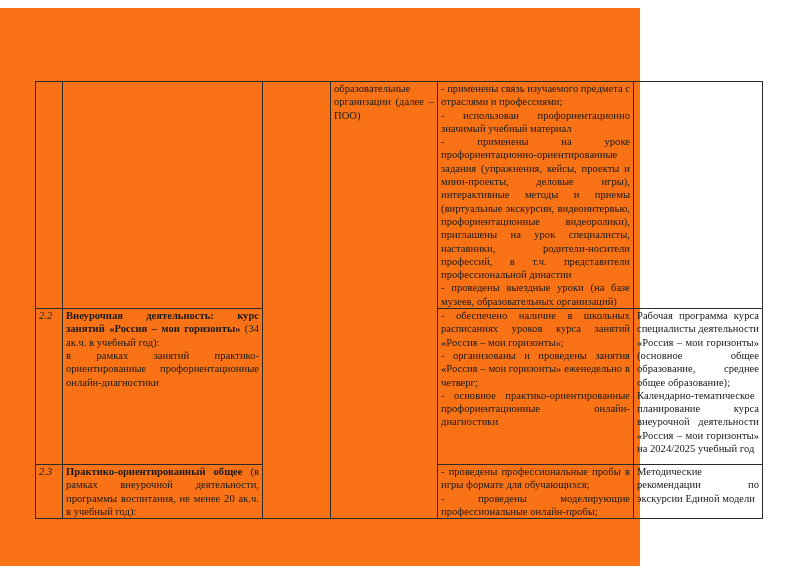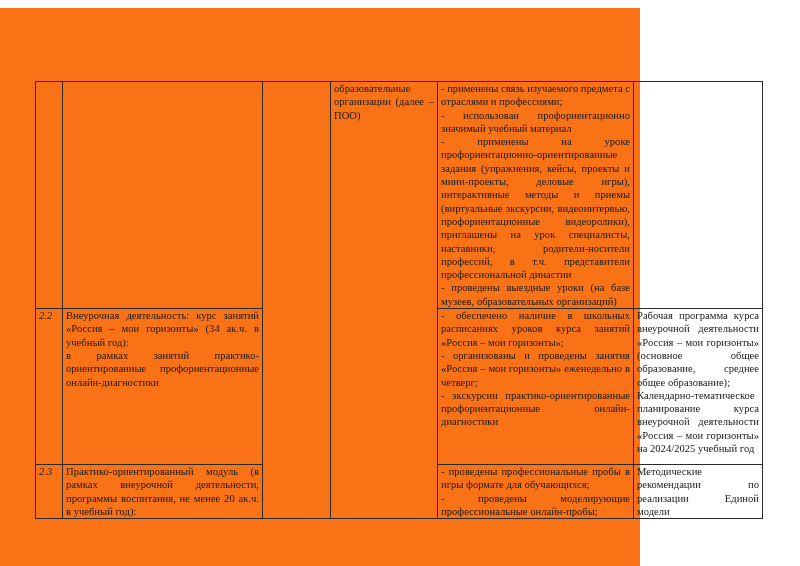--- a/index.html
+++ b/index.html
@@ -18,21 +18,21 @@
     }
     table.doc td {
       border: 1.4px solid #2a2a2a;
       vertical-align: top;
       padding: 0 3px 0 3px;
       text-align: justify;
     }
     td.num { text-align: left; padding-left: 4px; font-style: italic; }
     td.c-merged { }
     .para { display: block; text-align: justify; text-align-last: left; }
-    b { font-weight: normal; }
+    b { font-weight: bold; }
     .row1 td { height: 215px; }
     .row2 td { height: 155px; }
     .row3 td { height: 47px; }
   </style>
 </head>
 <body>
 
 <div class="page">
   <table class="doc">
     <colgroup>
@@ -65,36 +65,36 @@
 
       <tr class="row2">
         <td class="num">2.2</td>
         <td>
           <span class="para"><b>Внеурочная деятельность: курс занятий «Россия – мои горизонты»</b><span> (34 ак.ч. в учебный год):</span></span>
           <span class="para">в рамках занятий практико-ориентированные профориентационные онлайн-диагностики</span>
         </td>
         <td>
           <span class="para">- обеспечено наличие в школьных расписаниях уроков курса занятий «Россия – мои горизонты»;</span>
           <span class="para">- организованы и проведены занятия «Россия – мои горизонты» еженедельно в четверг;</span>
-          <span class="para">- экскурсии практико-ориентированные профориентационные онлайн-диагностики</span>
+          <span class="para">- основное практико-ориентированные профориентационные онлайн-диагностики</span>
         </td>
         <td>
-          <span class="para">Рабочая программа курса внеурочной деятельности «Россия – мои горизонты» (основное общее образование, среднее общее образование);</span>
+          <span class="para">Рабочая программа курса специалисты деятельности «Россия – мои горизонты» (основное общее образование, среднее общее образование);</span>
           <span class="para">Календарно-тематическое планирование курса внеурочной деятельности «Россия – мои горизонты» на 2024/2025 учебный год</span>
         </td>
       </tr>
 
       <tr class="row3">
         <td class="num">2.3</td>
         <td>
-          <span class="para"><b>Практико-ориентированный модуль</b><span> (в рамках внеурочной деятельности, программы воспитания, не менее 20 ак.ч. в учебный год):</span></span>
+          <span class="para"><b>Практико-ориентированный общее</b><span> (в рамках внеурочной деятельности, программы воспитания, не менее 20 ак.ч. в учебный год):</span></span>
         </td>
         <td>
           <span class="para">- проведены профессиональные пробы в игры формате для обучающихся;</span>
           <span class="para">- проведены моделирующие профессиональные онлайн-пробы;</span>
         </td>
         <td>
-          <span class="para">Методические рекомендации по реализации Единой модели</span>
+          <span class="para">Методические рекомендации по экскурсии Единой модели</span>
         </td>
       </tr>
     </tbody>
   </table>
 </div>
 
 </body></html>

